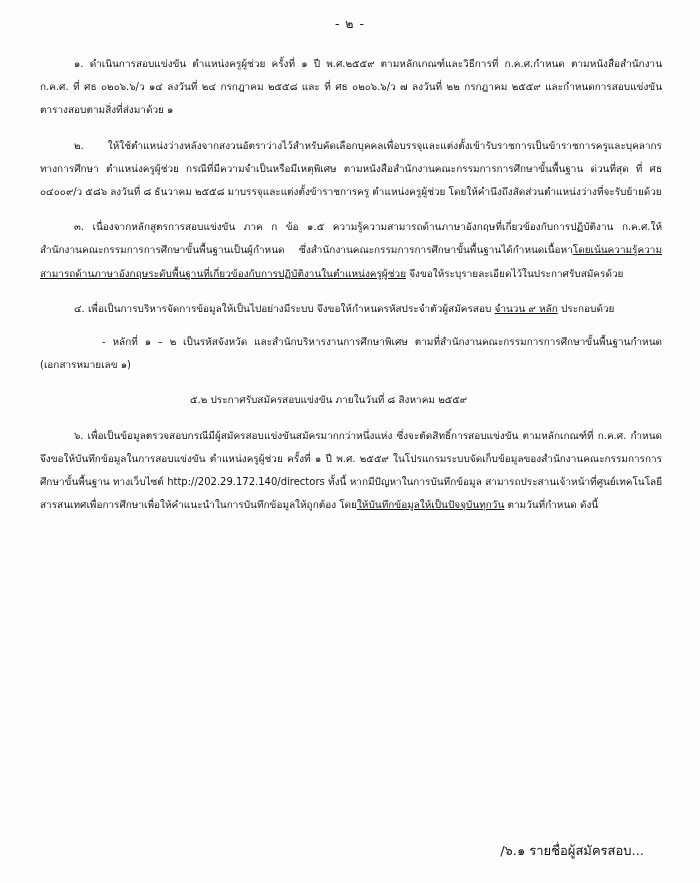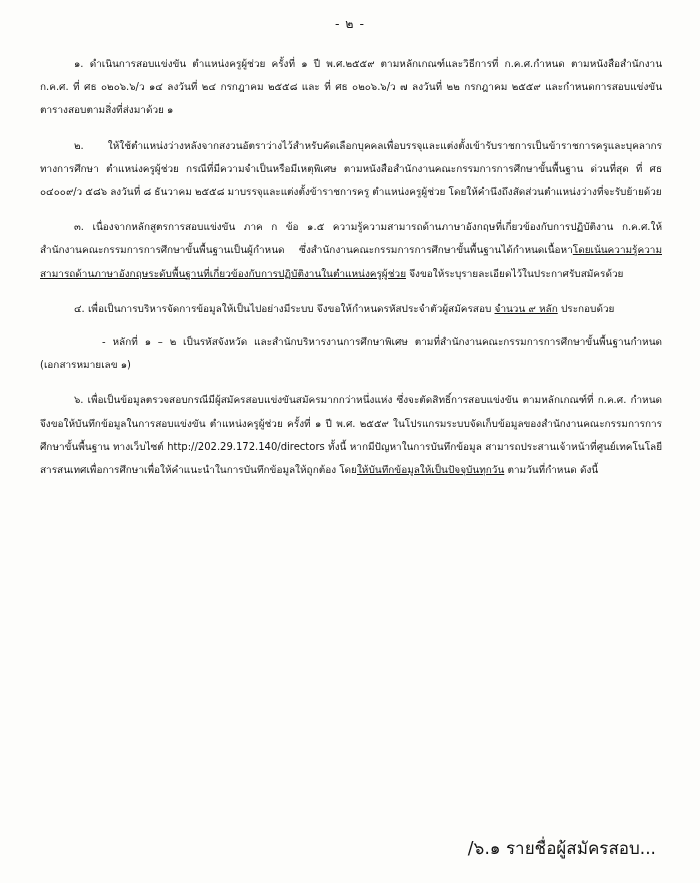--- a/index.html
+++ b/index.html
@@ -50,23 +50,23 @@
     text-indent: 96px;
   }
   .center-ish {
     text-indent: 150px;
   }
   .u {
     text-decoration: underline;
   }
   .footer-note {
     position: absolute;
-    right: 44px;
+    right: 56px;
     bottom: 22px;
-    font-size: 17px;
+    font-size: 13px;
     color: #131313;
   }
 </style>
 </head>
 <body>
 
 <div class="page">
 
   <div class="page-number">- ๒ -</div>
 
@@ -89,20 +89,23 @@
     </p>
 
     <p class="para indent2" style="margin-top:10px;">
       <span>- หลักที่ ๑ – ๒ เป็นรหัสจังหวัด และสำนักบริหารงานการศึกษาพิเศษ ตามที่สำนักงานคณะกรรมการการศึกษาขั้นพื้นฐานกำหนด (เอกสารหมายเลข ๑)</span>
     </p>
 
 
 
 
 
+    <p class="para center-ish" style="margin-top:12px; text-align:left;">
+      <span>๕.๒ ประกาศรับสมัครสอบแข่งขัน ภายในวันที่ ๘ สิงหาคม ๒๕๕๙</span>
+    </p>
 
 
     <p class="para indent" style="margin-top:12px;">
       <span>๖. เพื่อเป็นข้อมูลตรวจสอบกรณีมีผู้สมัครสอบแข่งขันสมัครมากกว่าหนึ่งแห่ง ซึ่งจะตัดสิทธิ์การสอบแข่งขัน ตามหลักเกณฑ์ที่ ก.ค.ศ. กำหนด จึงขอให้บันทึกข้อมูลในการสอบแข่งขัน ตำแหน่งครูผู้ช่วย ครั้งที่ ๑ ปี พ.ศ. ๒๕๕๙ ในโปรแกรมระบบจัดเก็บข้อมูลของสำนักงานคณะกรรมการการศึกษาขั้นพื้นฐาน ทางเว็บไซต์ http://202.29.172.140/directors ทั้งนี้ หากมีปัญหาในการบันทึกข้อมูล สามารถประสานเจ้าหน้าที่ศูนย์เทคโนโลยีสารสนเทศเพื่อการศึกษาเพื่อให้คำแนะนำในการบันทึกข้อมูลให้ถูกต้อง โดย</span><span class="u">ให้บันทึกข้อมูลให้เป็นปัจจุบันทุกวัน</span><span> ตามวันที่กำหนด ดังนี้</span>
     </p>
 
   </div>
 
   <div class="footer-note">/๖.๑ รายชื่อผู้สมัครสอบ...</div>
 

